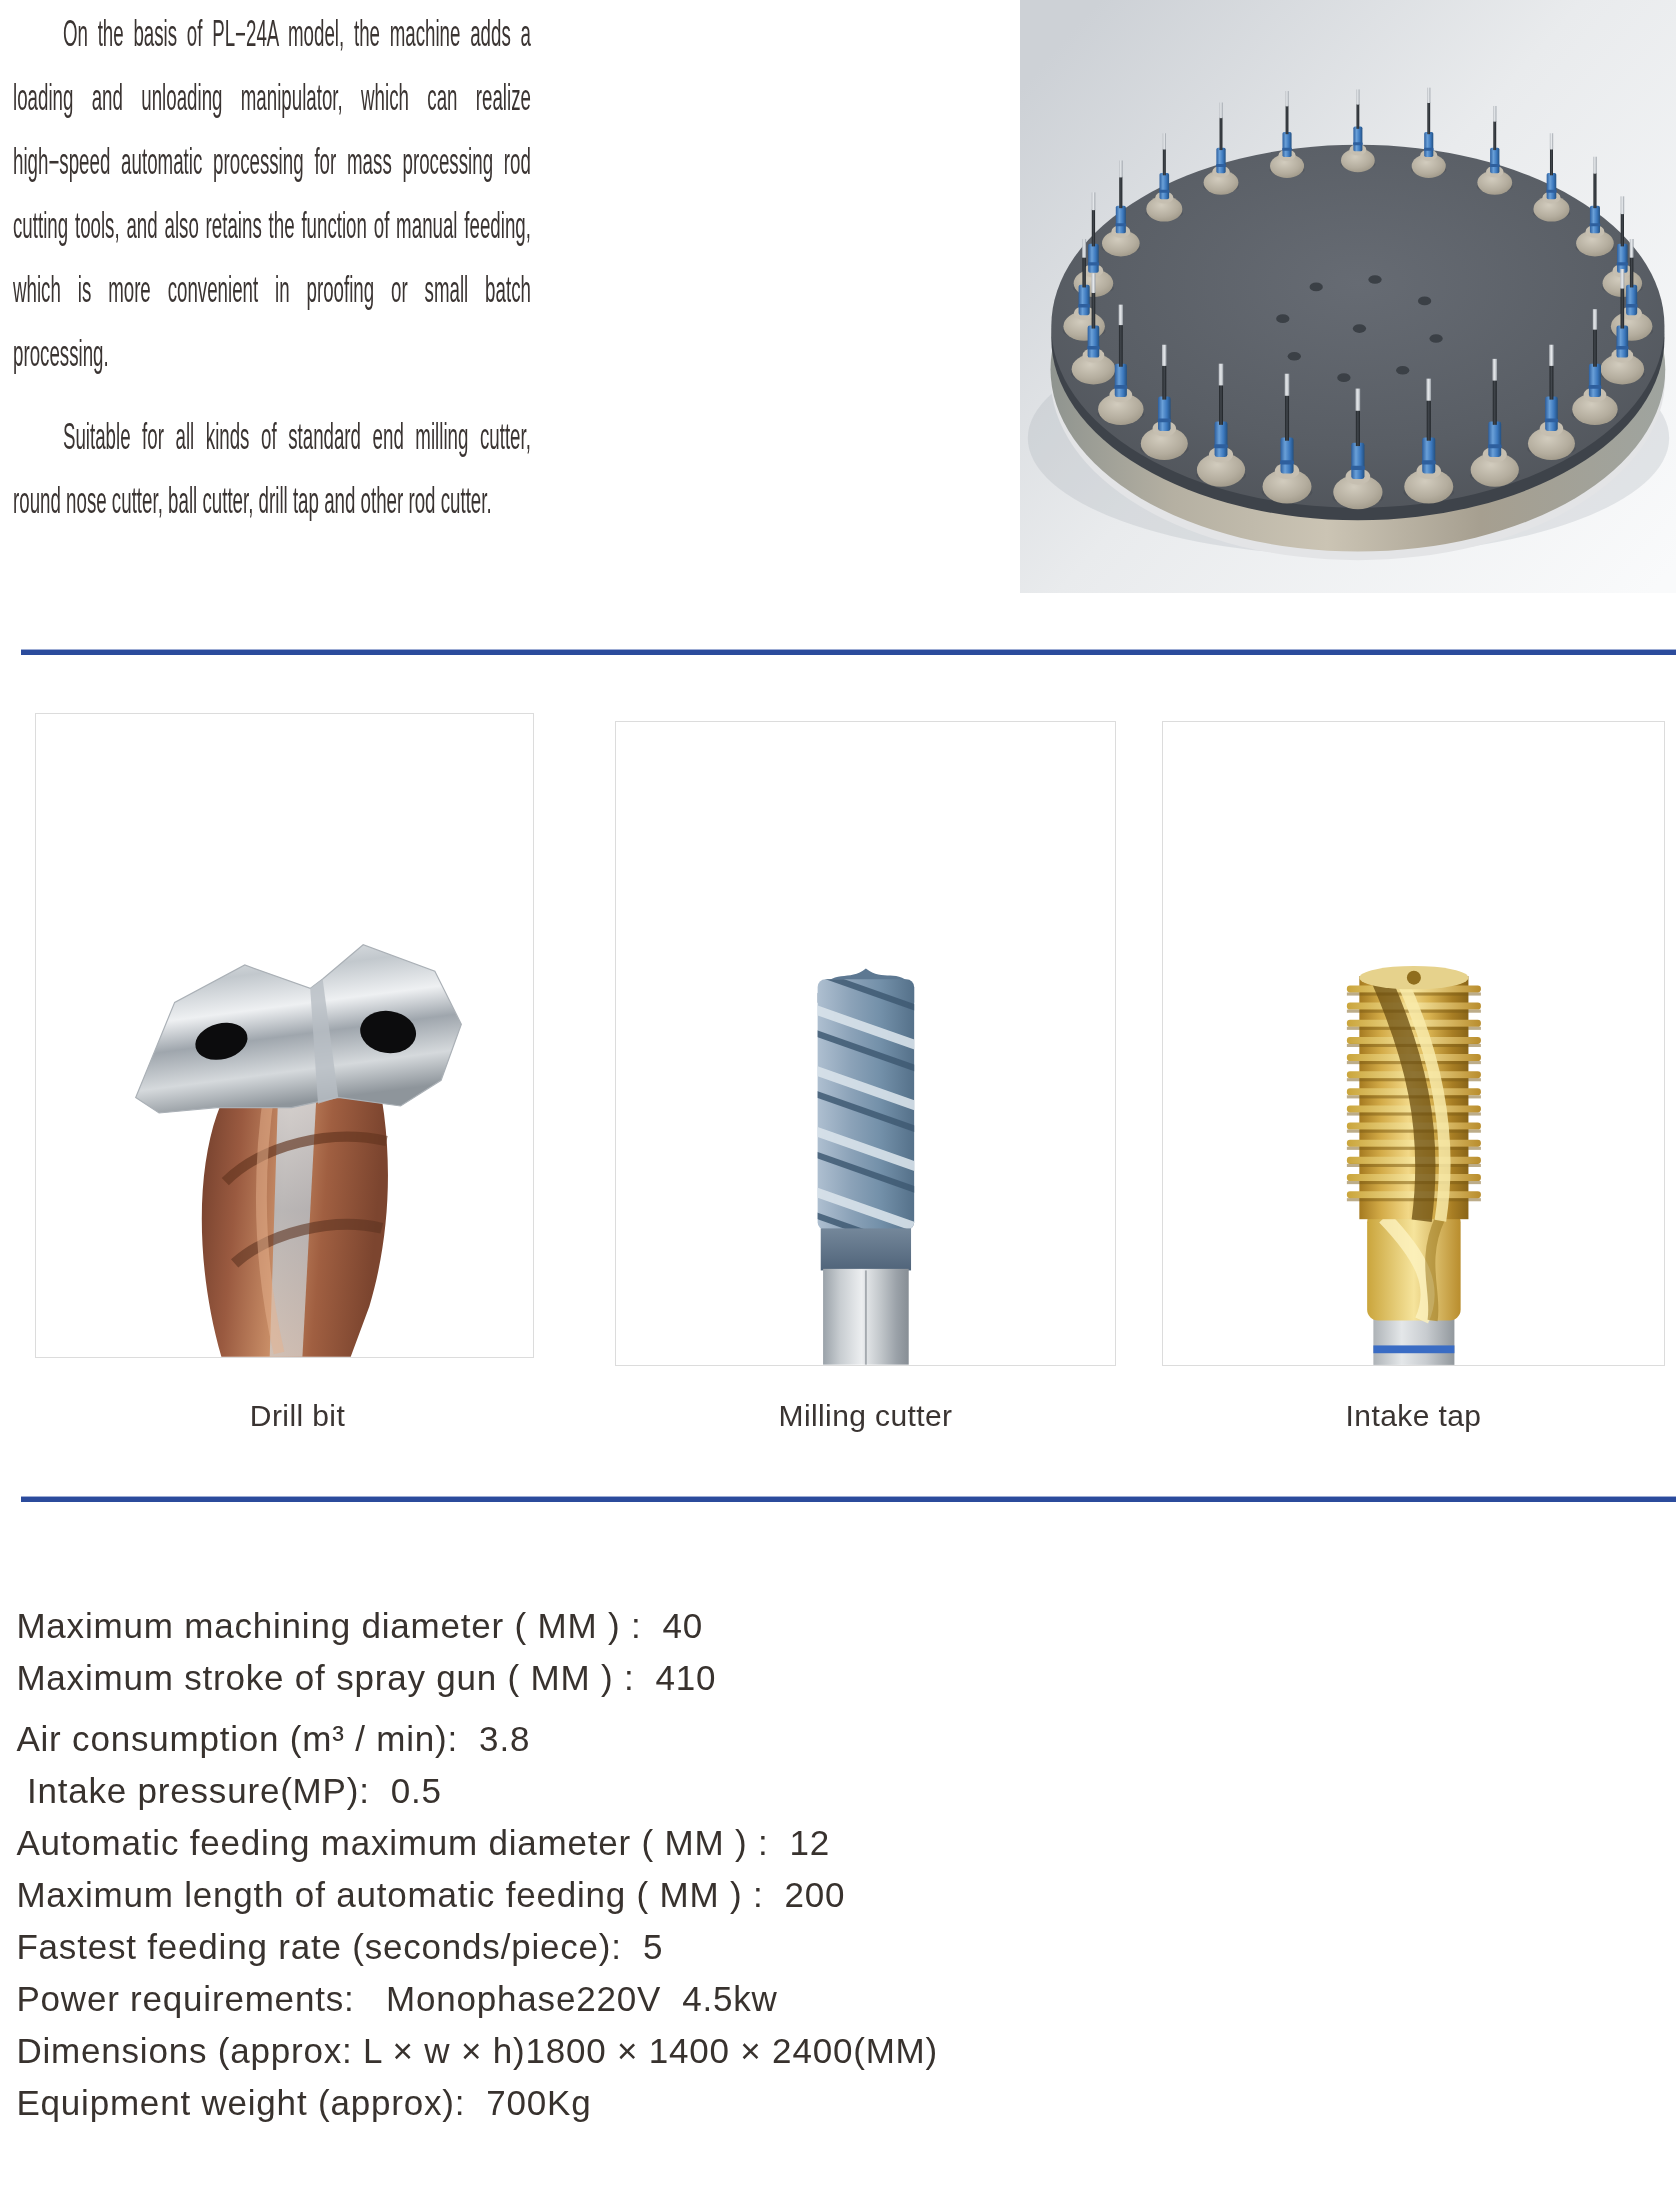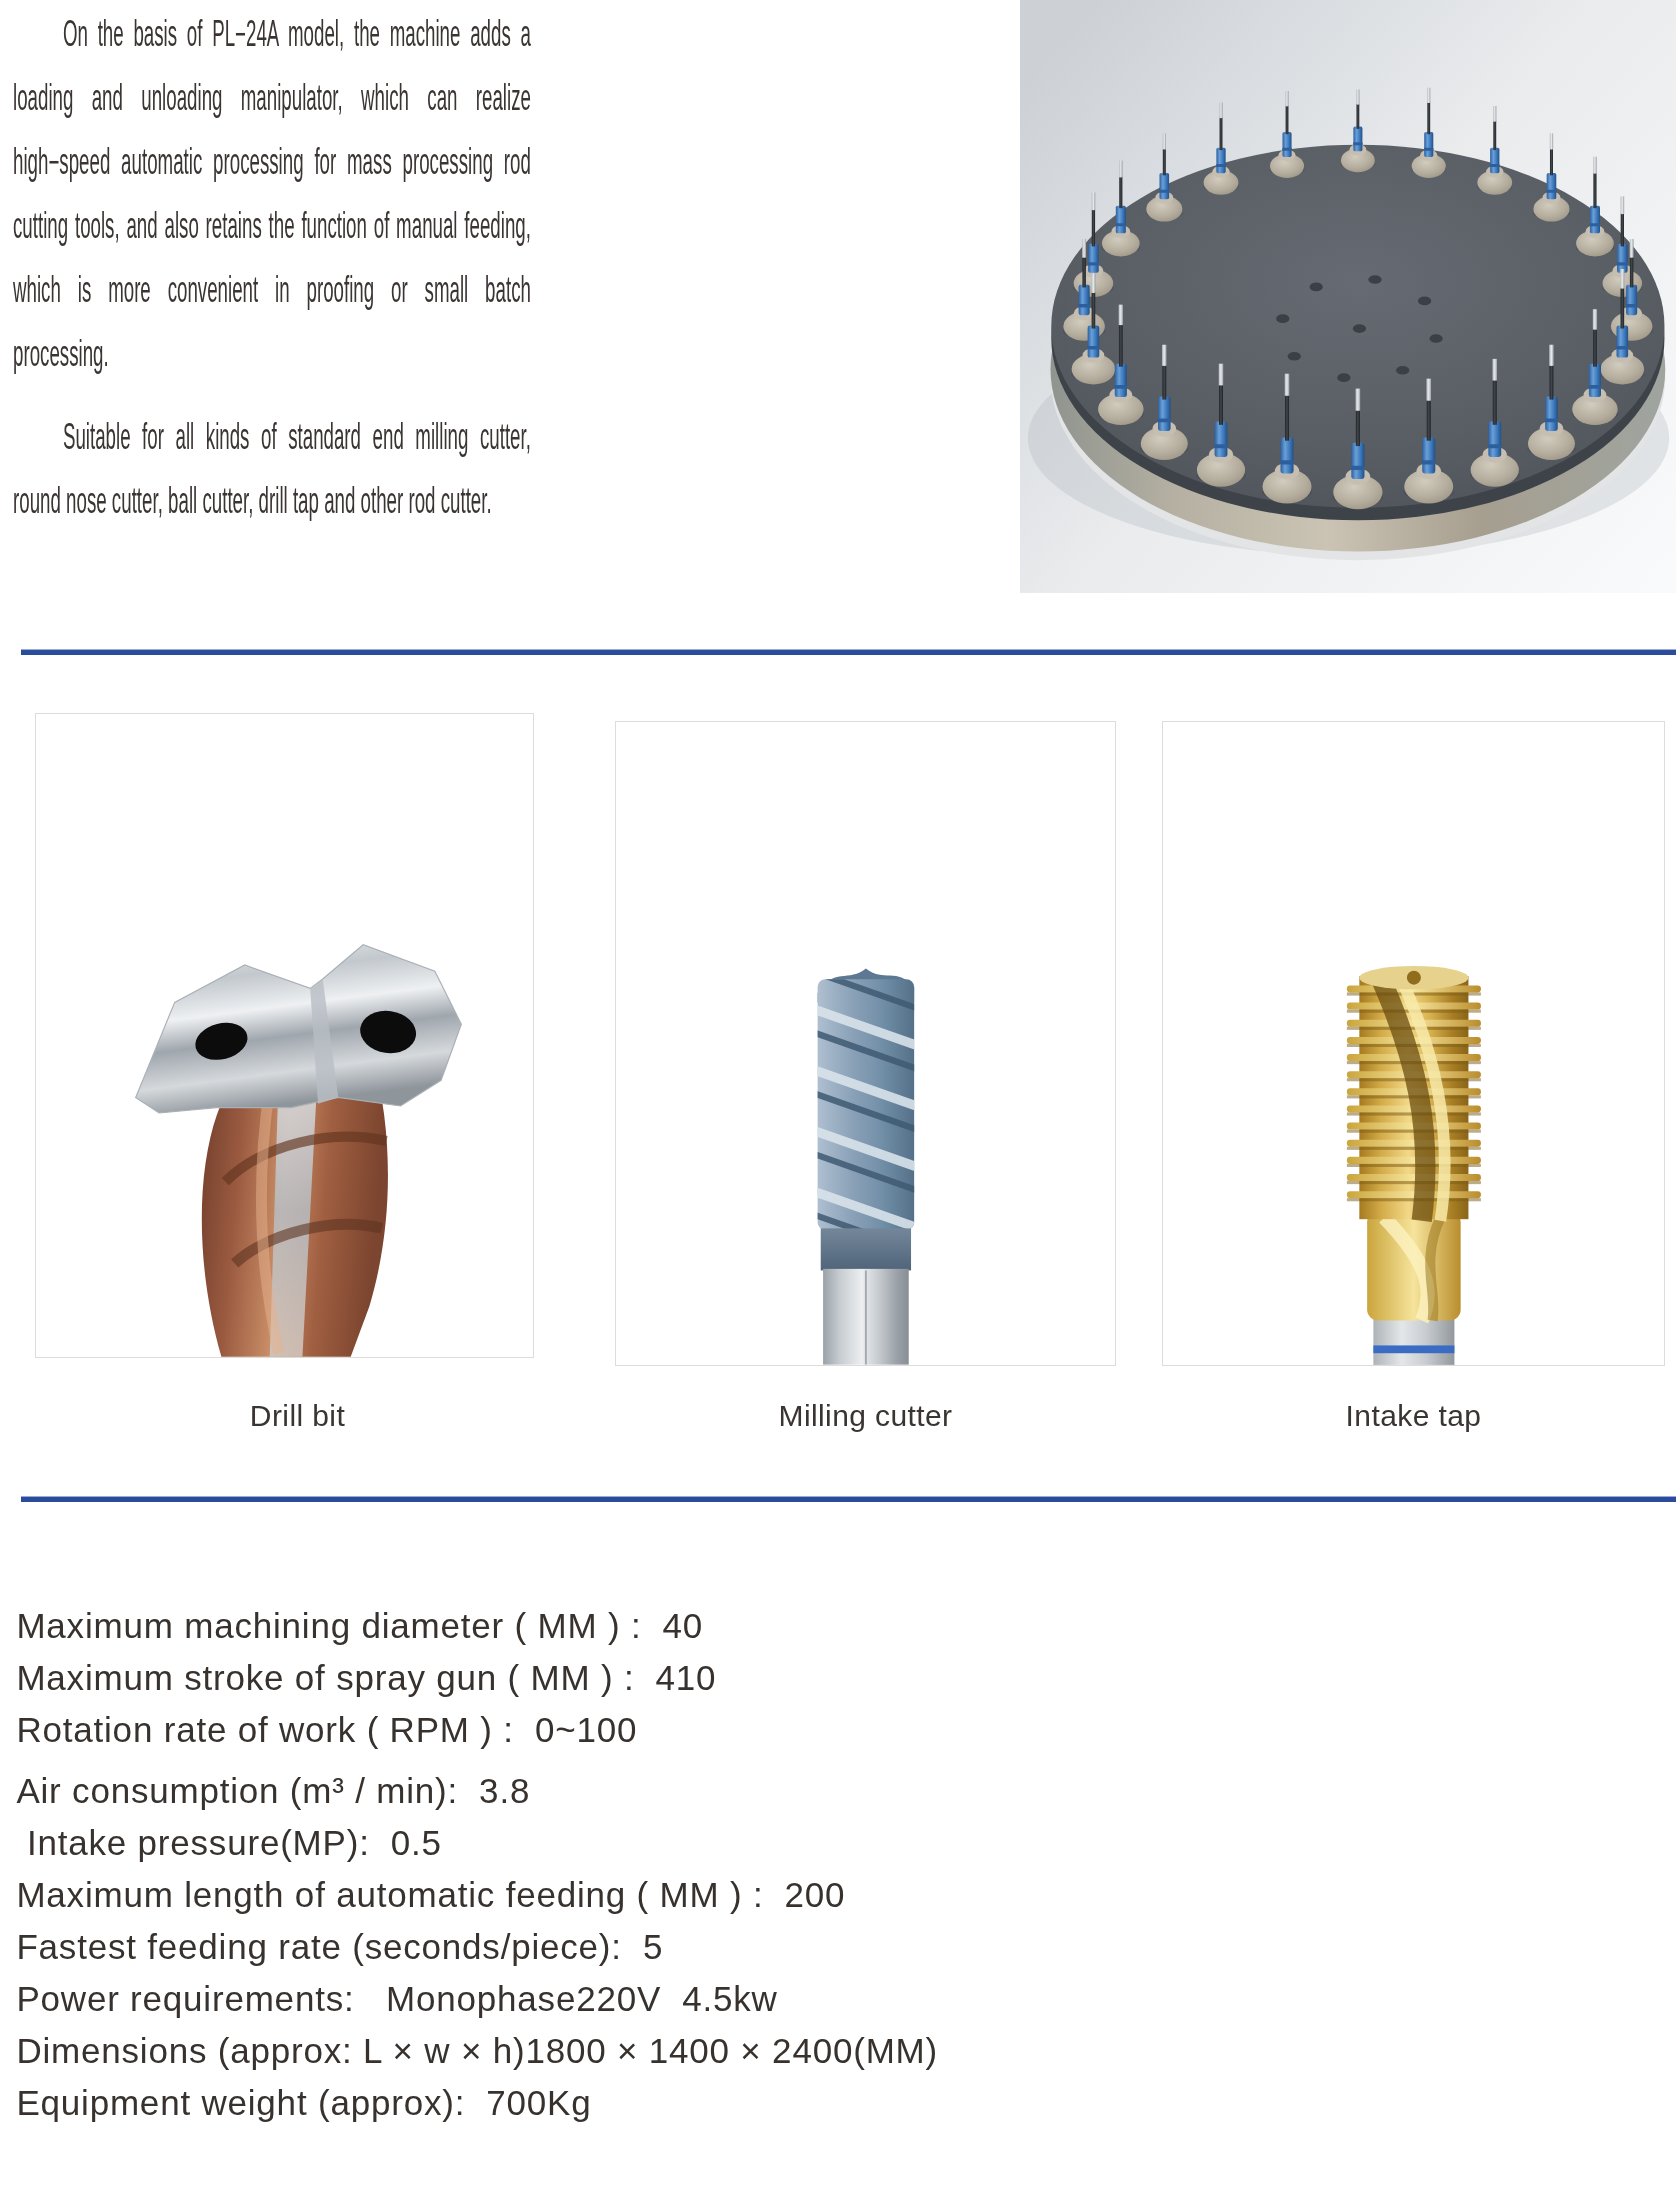--- a/index.html
+++ b/index.html
@@ -490,22 +490,22 @@
     <circle cx="322" cy="328" r="9" fill="#8f6d1d"></circle>
   </svg>
 </figure>
 <figcaption class="tool-caption cap-3">Intake tap</figcaption>
 
 <div class="divider divider-2"></div>
 
 <section class="specs">
   <div class="spec-line">Maximum machining diameter ( MM ) :  40</div>
   <div class="spec-line">Maximum stroke of spray gun ( MM ) :  410</div>
-  <div class="spec-line">Rotation rate of work ( RPM ) :  0~100</div>
   <div class="spec-line spec-gap">Air consumption (m³ / min):  3.8</div>
   <div class="spec-line">&nbsp;Intake pressure(MP):  0.5</div>
+  <div class="spec-line">Automatic feeding maximum diameter ( MM ) :  12</div>
   <div class="spec-line">Maximum length of automatic feeding ( MM ) :  200</div>
   <div class="spec-line">Fastest feeding rate (seconds/piece):  5</div>
   <div class="spec-line">Power requirements:   Monophase220V  4.5kw</div>
   <div class="spec-line">Dimensions (approx: L × w × h)1800 × 1400 × 2400(MM)</div>
   <div class="spec-line">Equipment weight (approx):  700Kg</div>
 </section>
 
 
 </body></html>

